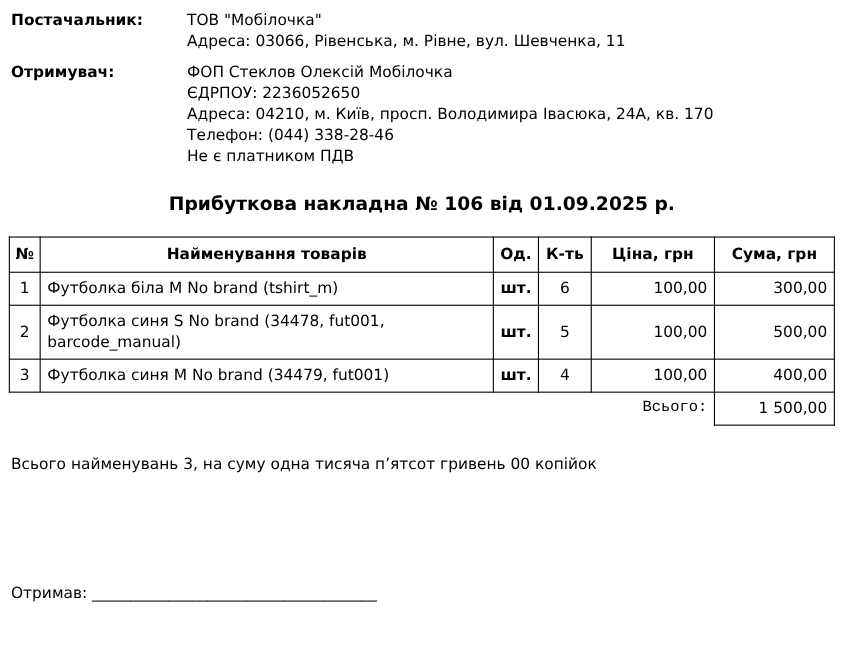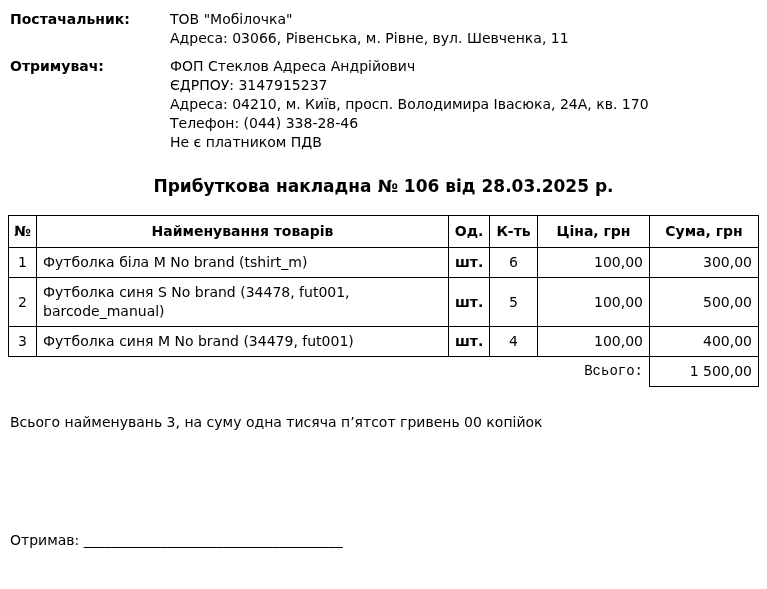--- a/index.html
+++ b/index.html
@@ -69,29 +69,29 @@
     <div class="party-label">Постачальник:</div>
     <div class="party-lines">
       <div>ТОВ "Мобілочка"</div>
       <div>Адреса: 03066, Рівенська, м. Рівне, вул. Шевченка, 11</div>
     </div>
   </div>
 
   <div class="party-block">
     <div class="party-label">Отримувач:</div>
     <div class="party-lines">
-      <div>ФОП Стеклов Адреса Андрійович</div>
-      <div>ЄДРПОУ: 3147915237</div>
+      <div>ФОП Стеклов Олексій Мобілочка</div>
+      <div>ЄДРПОУ: 2236052650</div>
       <div>Адреса: 04210, м. Київ, просп. Володимира Івасюка, 24А, кв. 170</div>
       <div>Телефон: (044) 338-28-46</div>
       <div>Не є платником ПДВ</div>
     </div>
   </div>
 
-  <div class="doc-title">Прибуткова накладна № 106 від 28.03.2025 р.</div>
+  <div class="doc-title">Прибуткова накладна № 106 від 01.09.2025 р.</div>
 
   <table class="goods">
     <colgroup>
       <col class="c-num">
         <col class="c-name">
         <col class="c-unit">
       <col class="c-qty">
         <col class="c-price">
         <col class="c-sum">
     </colgroup>

